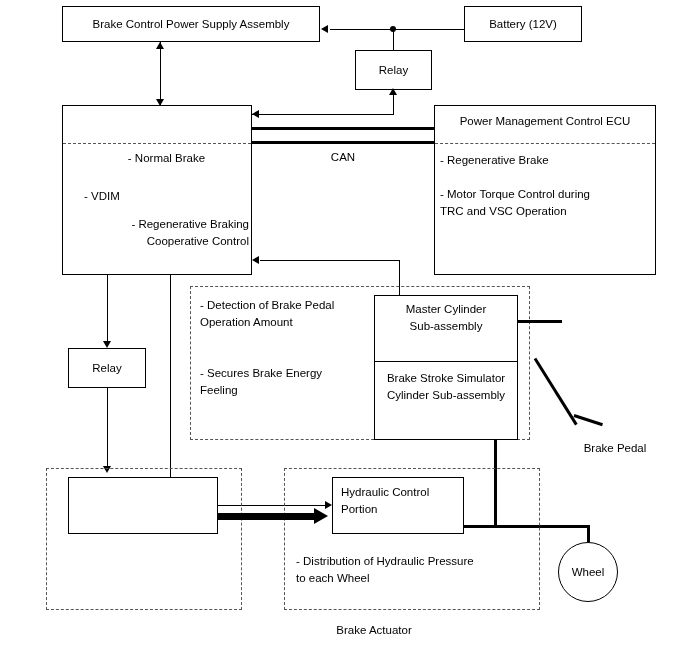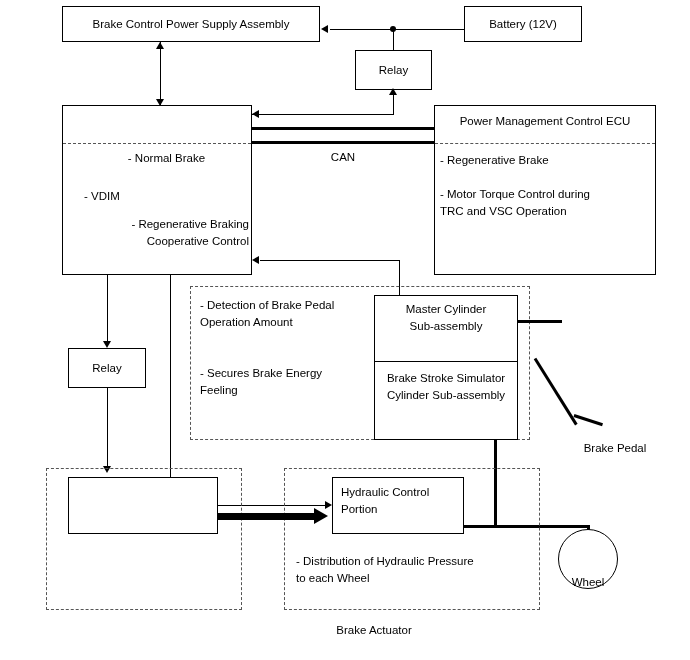--- a/index.html
+++ b/index.html
@@ -193,17 +193,17 @@
   <div class="box" style="left:332px; top:477px; width:132px; height:57px;"></div>
   <div class="lbl" style="left:341px; top:484px; width:122px;">Hydraulic Control
 Portion</div>
   <div class="lbl" style="left:296px; top:553px; width:240px;">- Distribution of Hydraulic Pressure
    to each Wheel</div>
   <div class="lbl ctr" style="left:284px; top:622px; width:180px;">Brake Actuator</div>
 
   <div class="thick-h" style="left:218px; top:513px; width:98px; height:7px;"></div>
   <div class="arrow arr-right-big" style="left:314px; top:508px;"></div>
 
-  <div class="circle" style="left:558px; top:529px; width:60px; height:60px;align-items:flex-end;">
+  <div class="circle" style="left:558px; top:542px; width:60px; height:60px;">
     <span>Wheel</span>
   </div>
 
 </div>
 
 </body></html>

